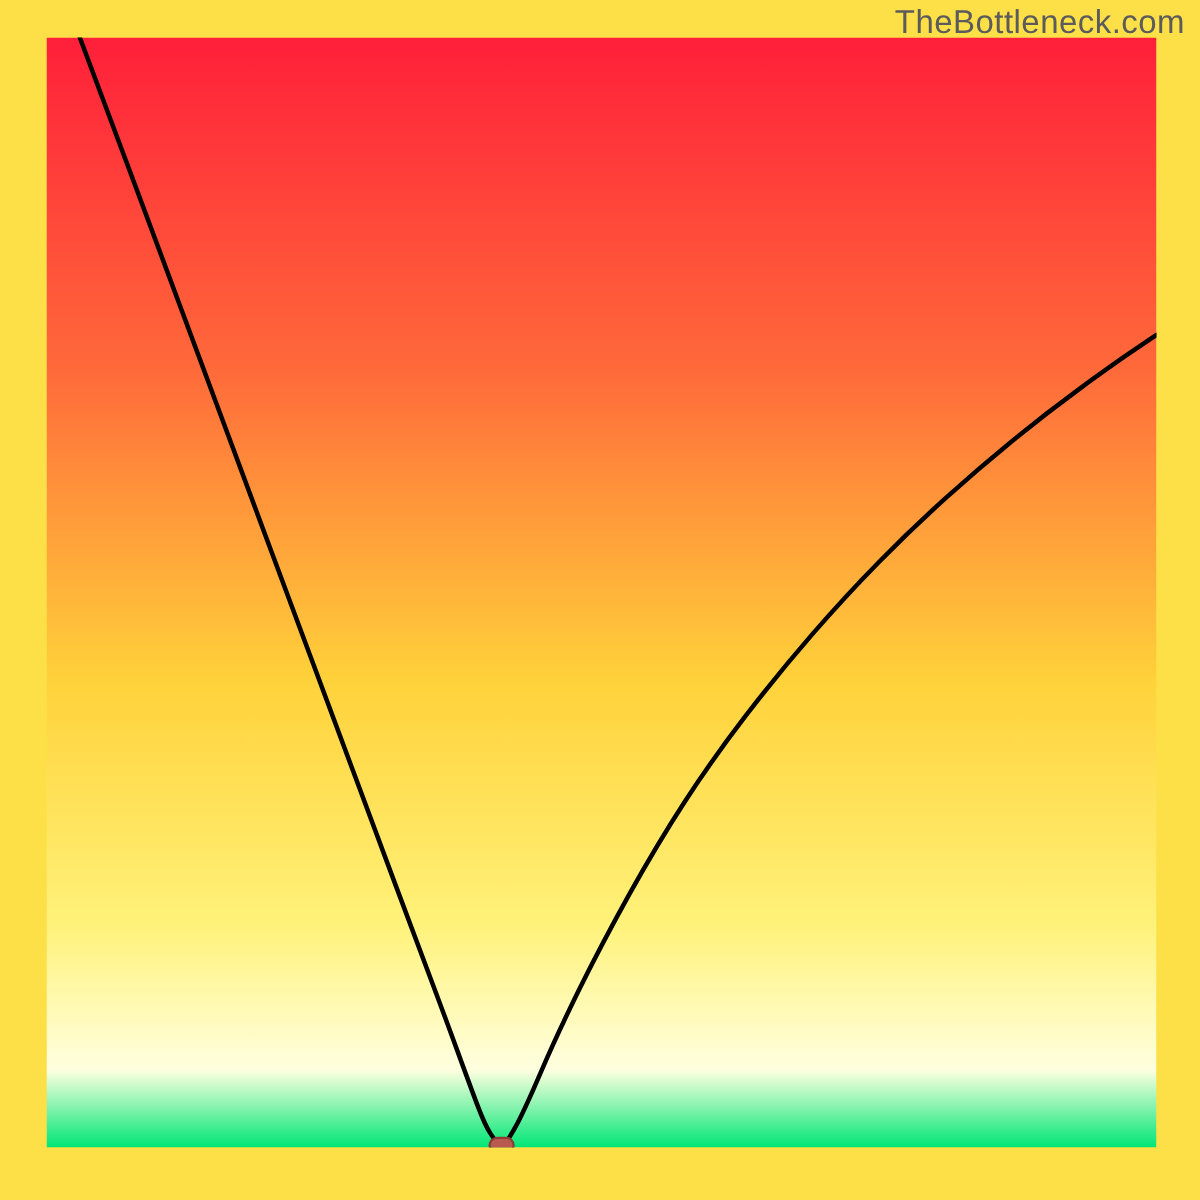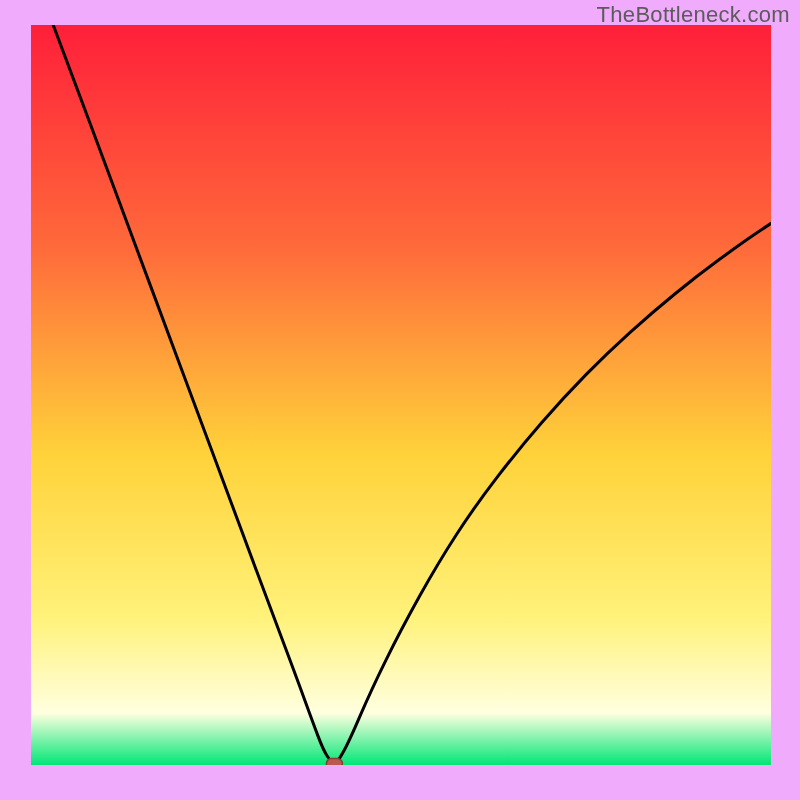--- a/index.html
+++ b/index.html
@@ -8,21 +8,21 @@
     width: 800px;
     height: 800px;
     background: #000000;
     overflow: hidden;
     font-family: Arial, Helvetica, sans-serif;
   }
   .outer {
     position: relative;
     width: 800px;
     height: 800px;
-    background: #f0abfc;
+    background: #fde047;
   }
   .watermark {
     position: absolute;
     top: 2px;
     right: 10px;
     color: #5b5b5b;
     font-size: 22px;
     letter-spacing: 0.3px;
     z-index: 20;
     pointer-events: none;

